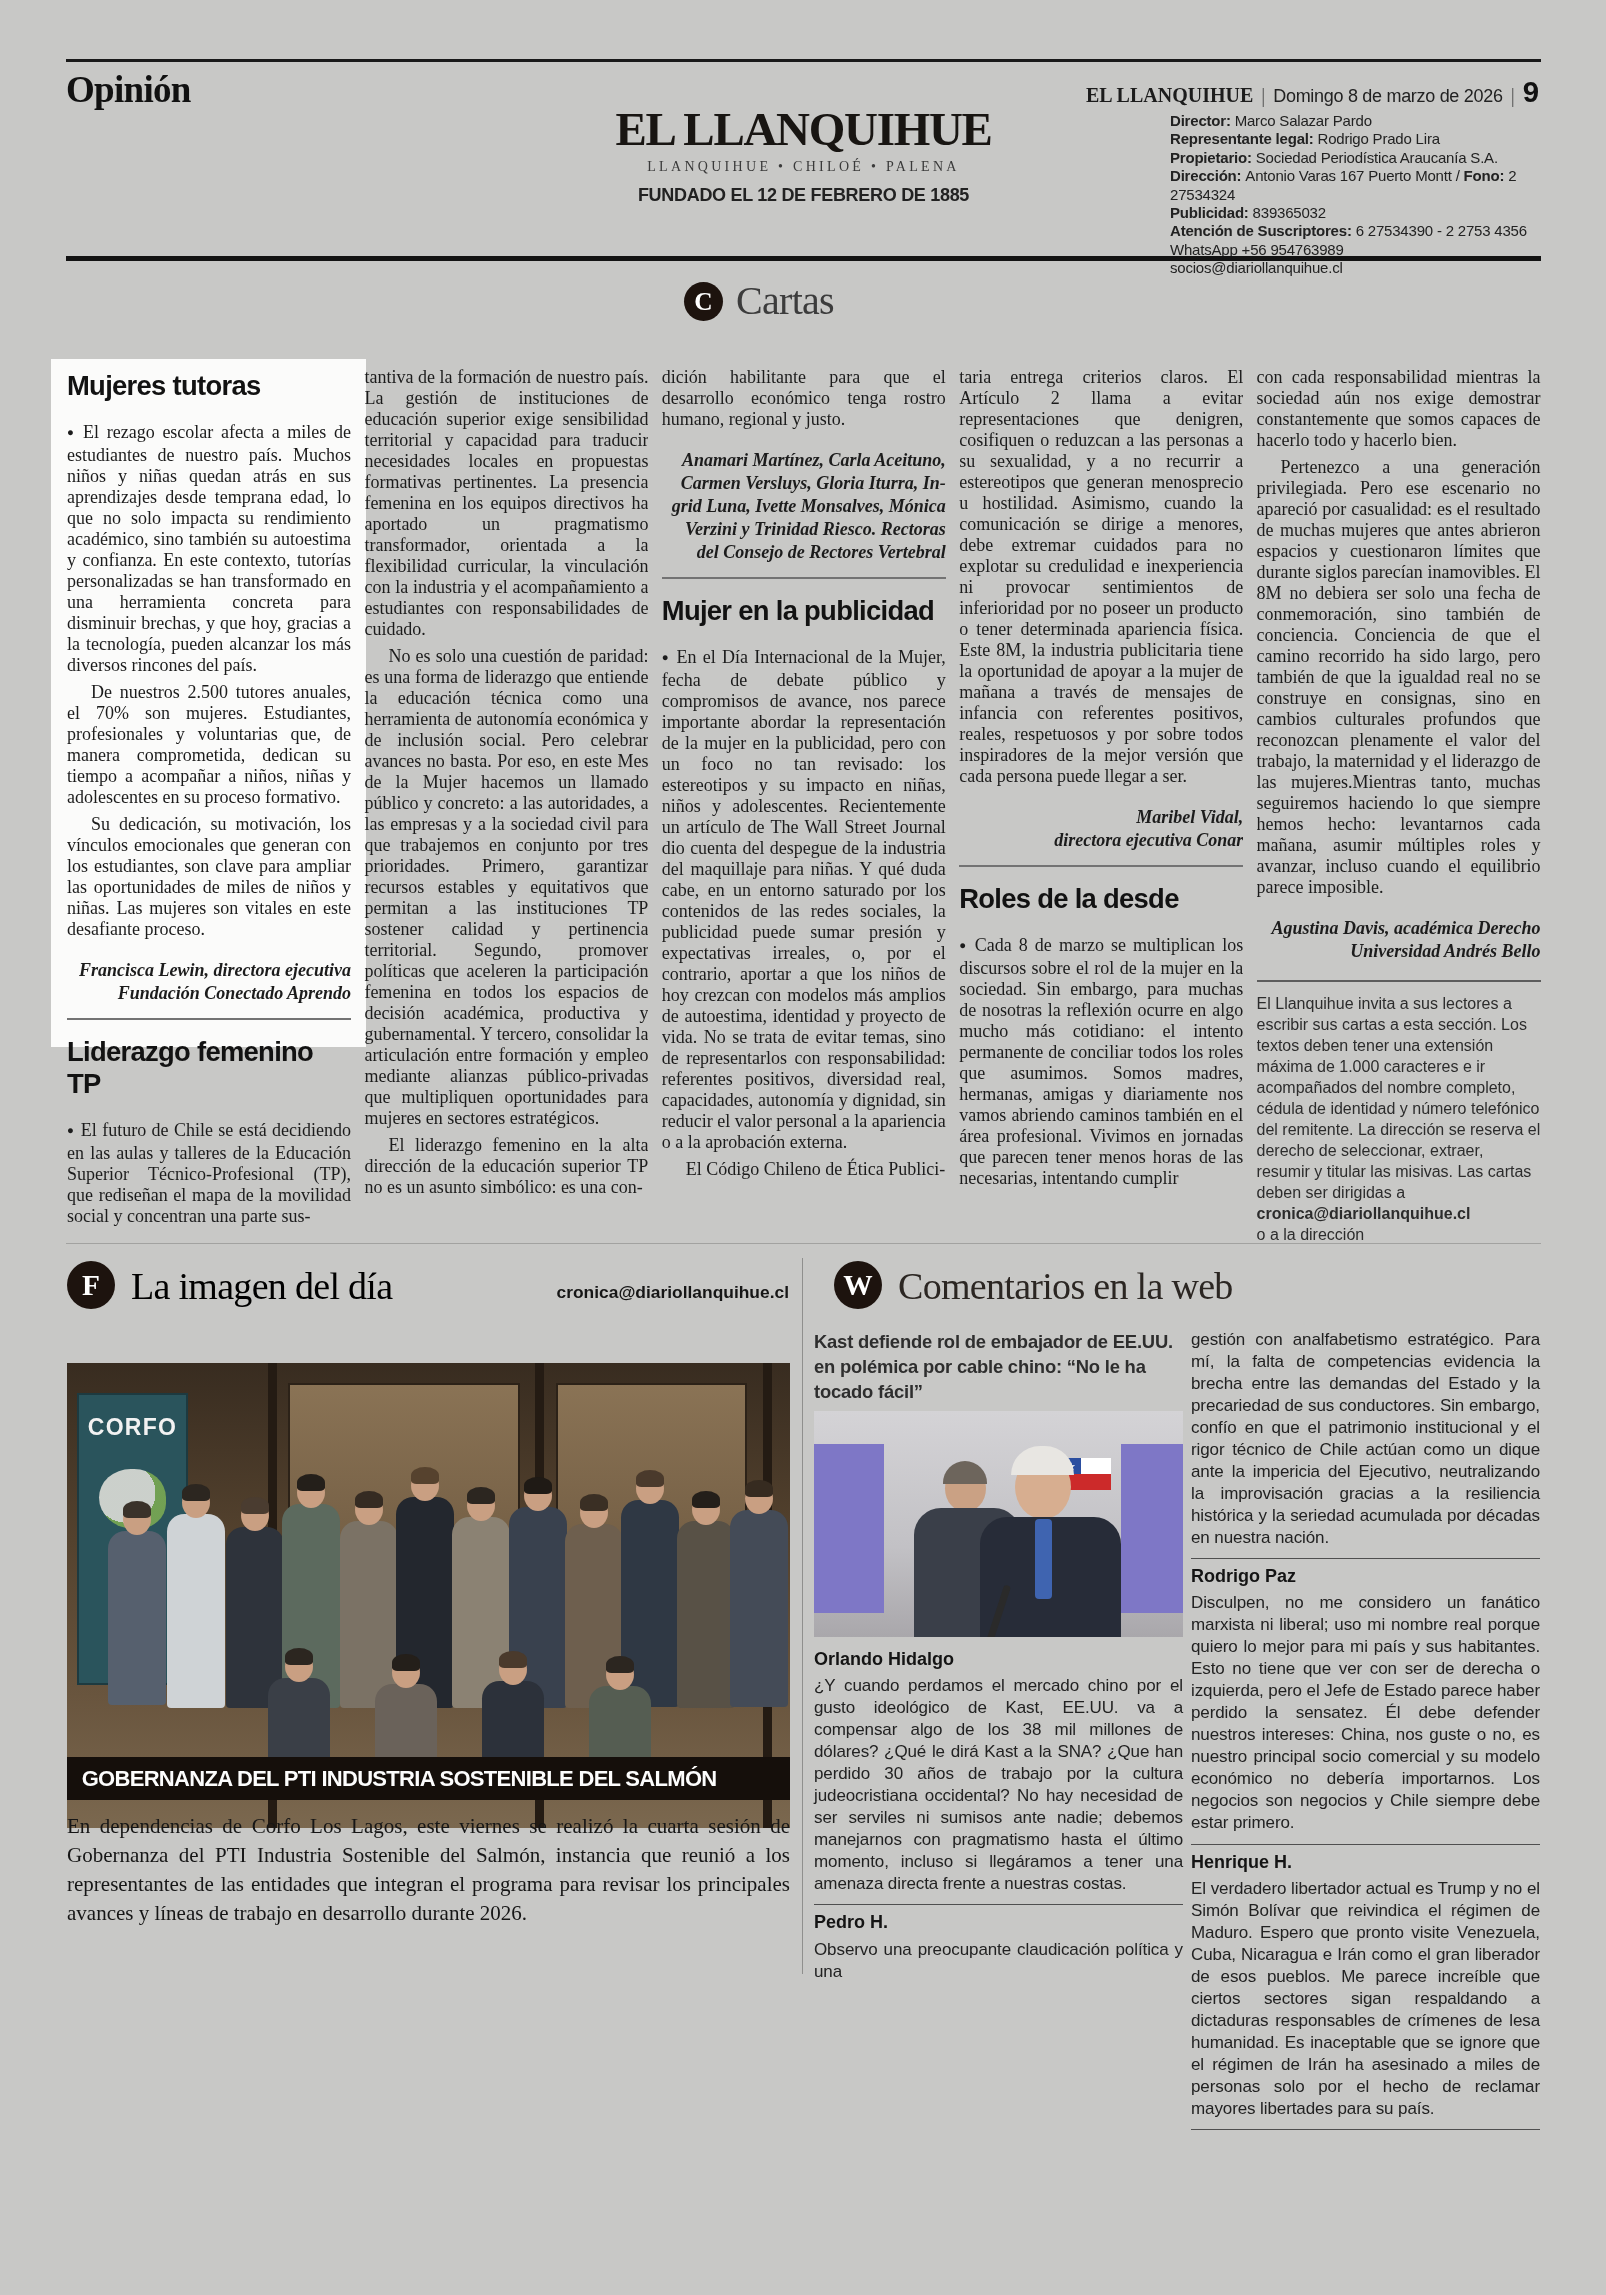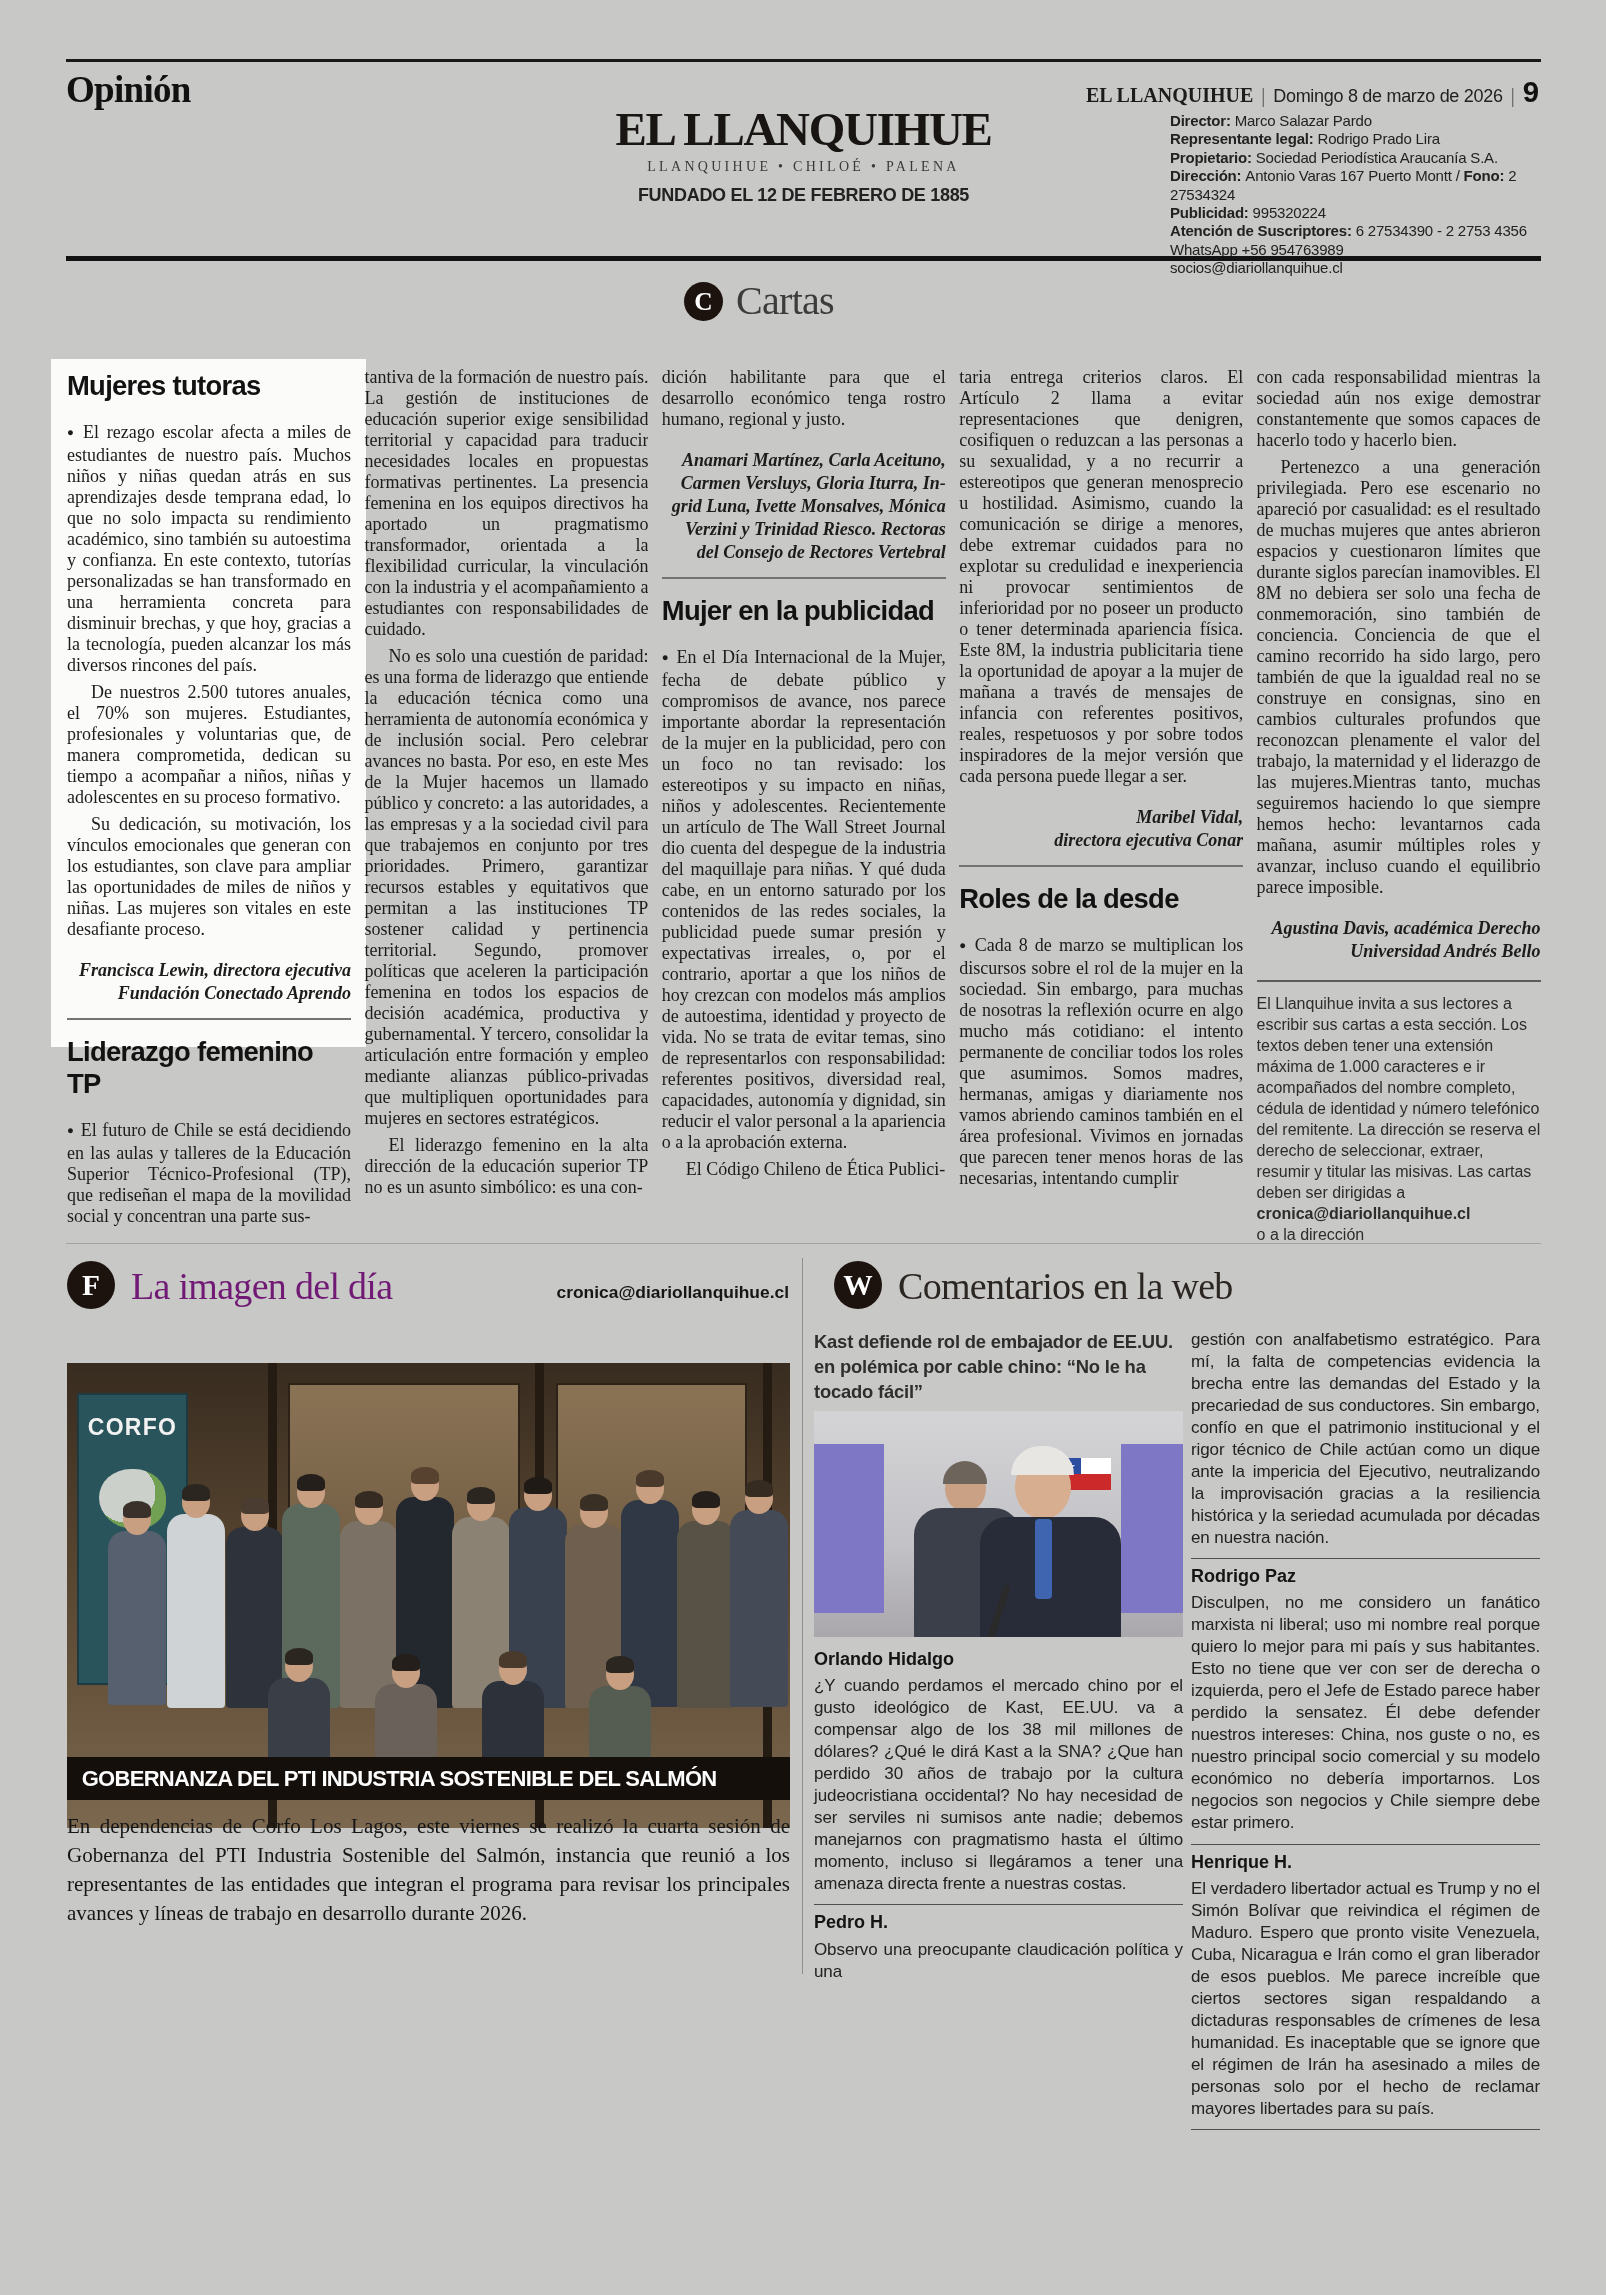--- a/index.html
+++ b/index.html
@@ -50,21 +50,21 @@
        font-size:18px;line-height:23px;}
   .notice{margin-top:17.4px;padding:10.7px 0 12px;border-top:2px solid #5c5c5c;border-bottom:2px solid #5c5c5c;
           font-family:"Liberation Sans",sans-serif;font-size:16px;line-height:21px;color:#2c2c2c;}
   .notice .b{font-weight:700;}
 
   .mid-hairline{left:66px;top:1243px;width:1475px;height:1.3px;background:#a2a2a0;}
   .vert-divider{left:802px;top:1258px;width:1.3px;height:716px;background:#8f8f8d;}
 
   
   .img-badge{left:67px;top:1261px;}
-  .img-title{left:131px;top:1264px;font-size:38px;color:#701a75;letter-spacing:-0.7px;}
+  .img-title{left:131px;top:1264px;font-size:38px;color:#000000;letter-spacing:-0.7px;}
   .img-email{left:468px;top:1282px;width:321px;text-align:right;font-family:"Liberation Sans",sans-serif;
              font-weight:700;font-size:17.4px;color:#161616;}
   .group-photo{left:67px;top:1335px;width:723px;height:465px;overflow:hidden;
                background:linear-gradient(180deg,#382c20 0%,#54422e 38%,#68543d 70%,#7b684f 100%);margin-top:28px;}
   .door{position:absolute;top:0;bottom:0;width:9.4px;background:#241b13;}
   .panel{position:absolute;background:linear-gradient(180deg,#8a7355,#6d583f);border:2px solid #2c2218;}
   .corfo-banner{position:absolute;left:12px;top:32px;width:107px;height:288px;background:#2a545c;
                 box-shadow:0 0 0 2px #1d3a40;}
   .corfo-text{margin-top:19px;text-align:center;color:#f2f2f2;font-weight:700;font-size:23px;
               letter-spacing:1.3px;font-family:"Liberation Sans",sans-serif;}
@@ -120,21 +120,21 @@
   <div class="abs masthead">
     <div class="title">EL LLANQUIHUE</div>
     <div class="regions">LLANQUIHUE • CHILOÉ • PALENA</div>
     <div class="founded">FUNDADO EL 12 DE FEBRERO DE 1885</div>
   </div>
   <div class="abs staff">
       <div><span class="b">Director: </span><span>Marco Salazar Pardo</span></div>
       <div><span class="b">Representante legal: </span><span>Rodrigo Prado Lira</span></div>
       <div><span class="b">Propietario: </span><span>Sociedad Periodística Araucanía S.A.</span></div>
       <div><span class="b">Dirección: </span><span>Antonio Varas 167 Puerto Montt / </span><span class="b">Fono: </span><span>2 27534324</span></div>
-      <div><span class="b">Publicidad: </span><span>995320224</span></div>
+      <div><span class="b">Publicidad: </span><span>839365032</span></div>
       <div><span class="b">Atención de Suscriptores: </span><span>6 27534390 - 2 2753 4356</span></div>
       <div><span>WhatsApp +56 954763989</span></div>
       <div><span>socios@diariollanquihue.cl</span></div>
     </div>
 
   <div class="abs thick-rule"></div>
 
   <div class="abs badge small cartas-badge">C</div>
   <div class="abs cartas-title">Cartas</div>
   <div class="abs white-box"></div>

